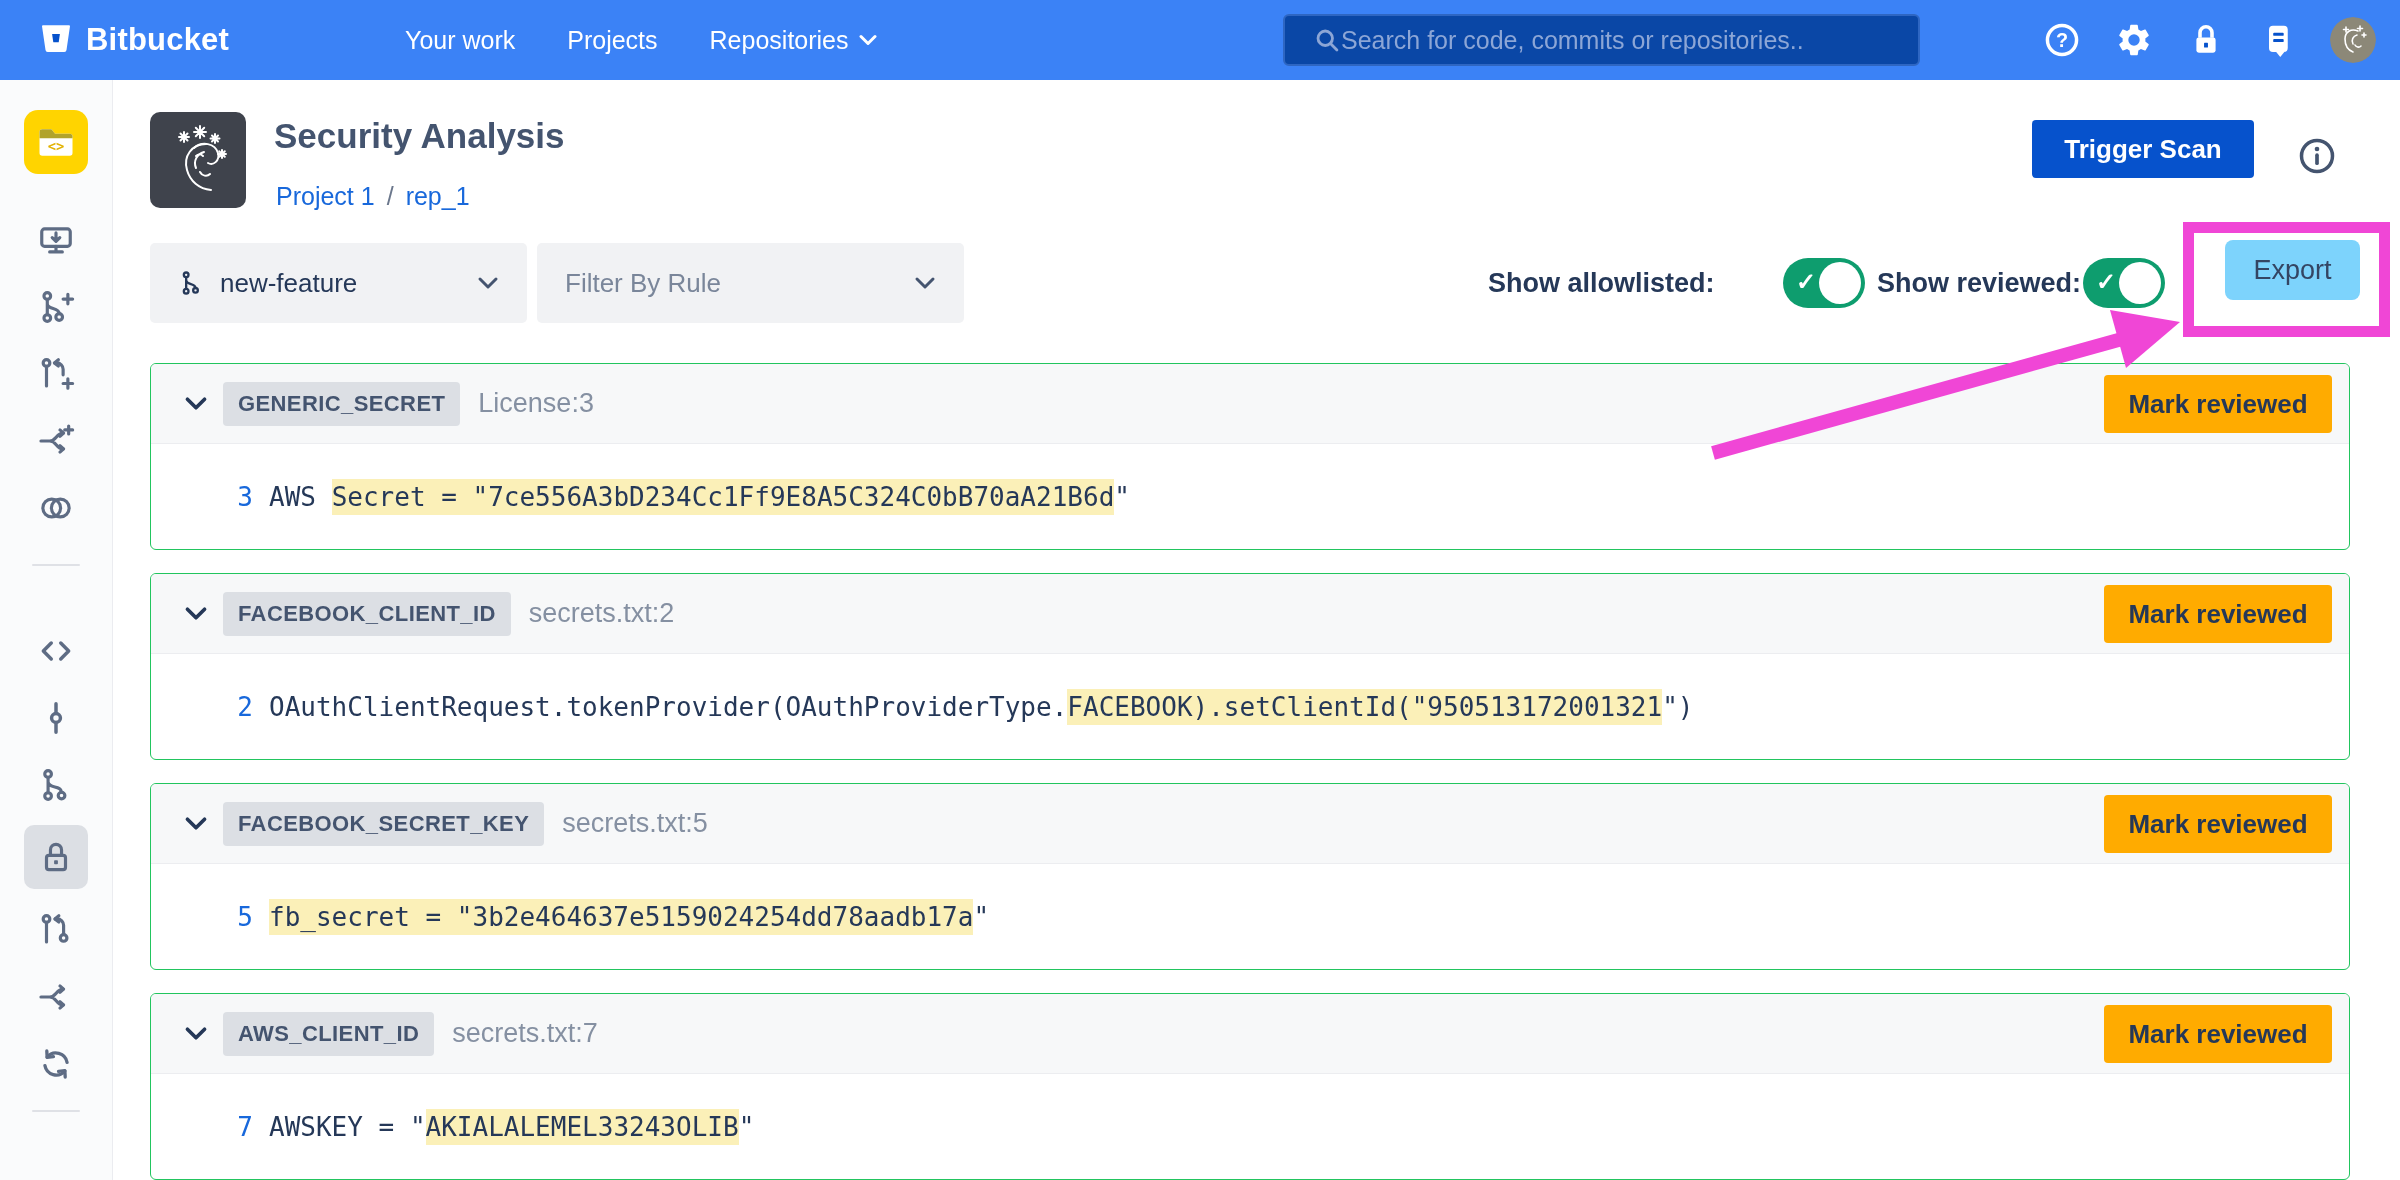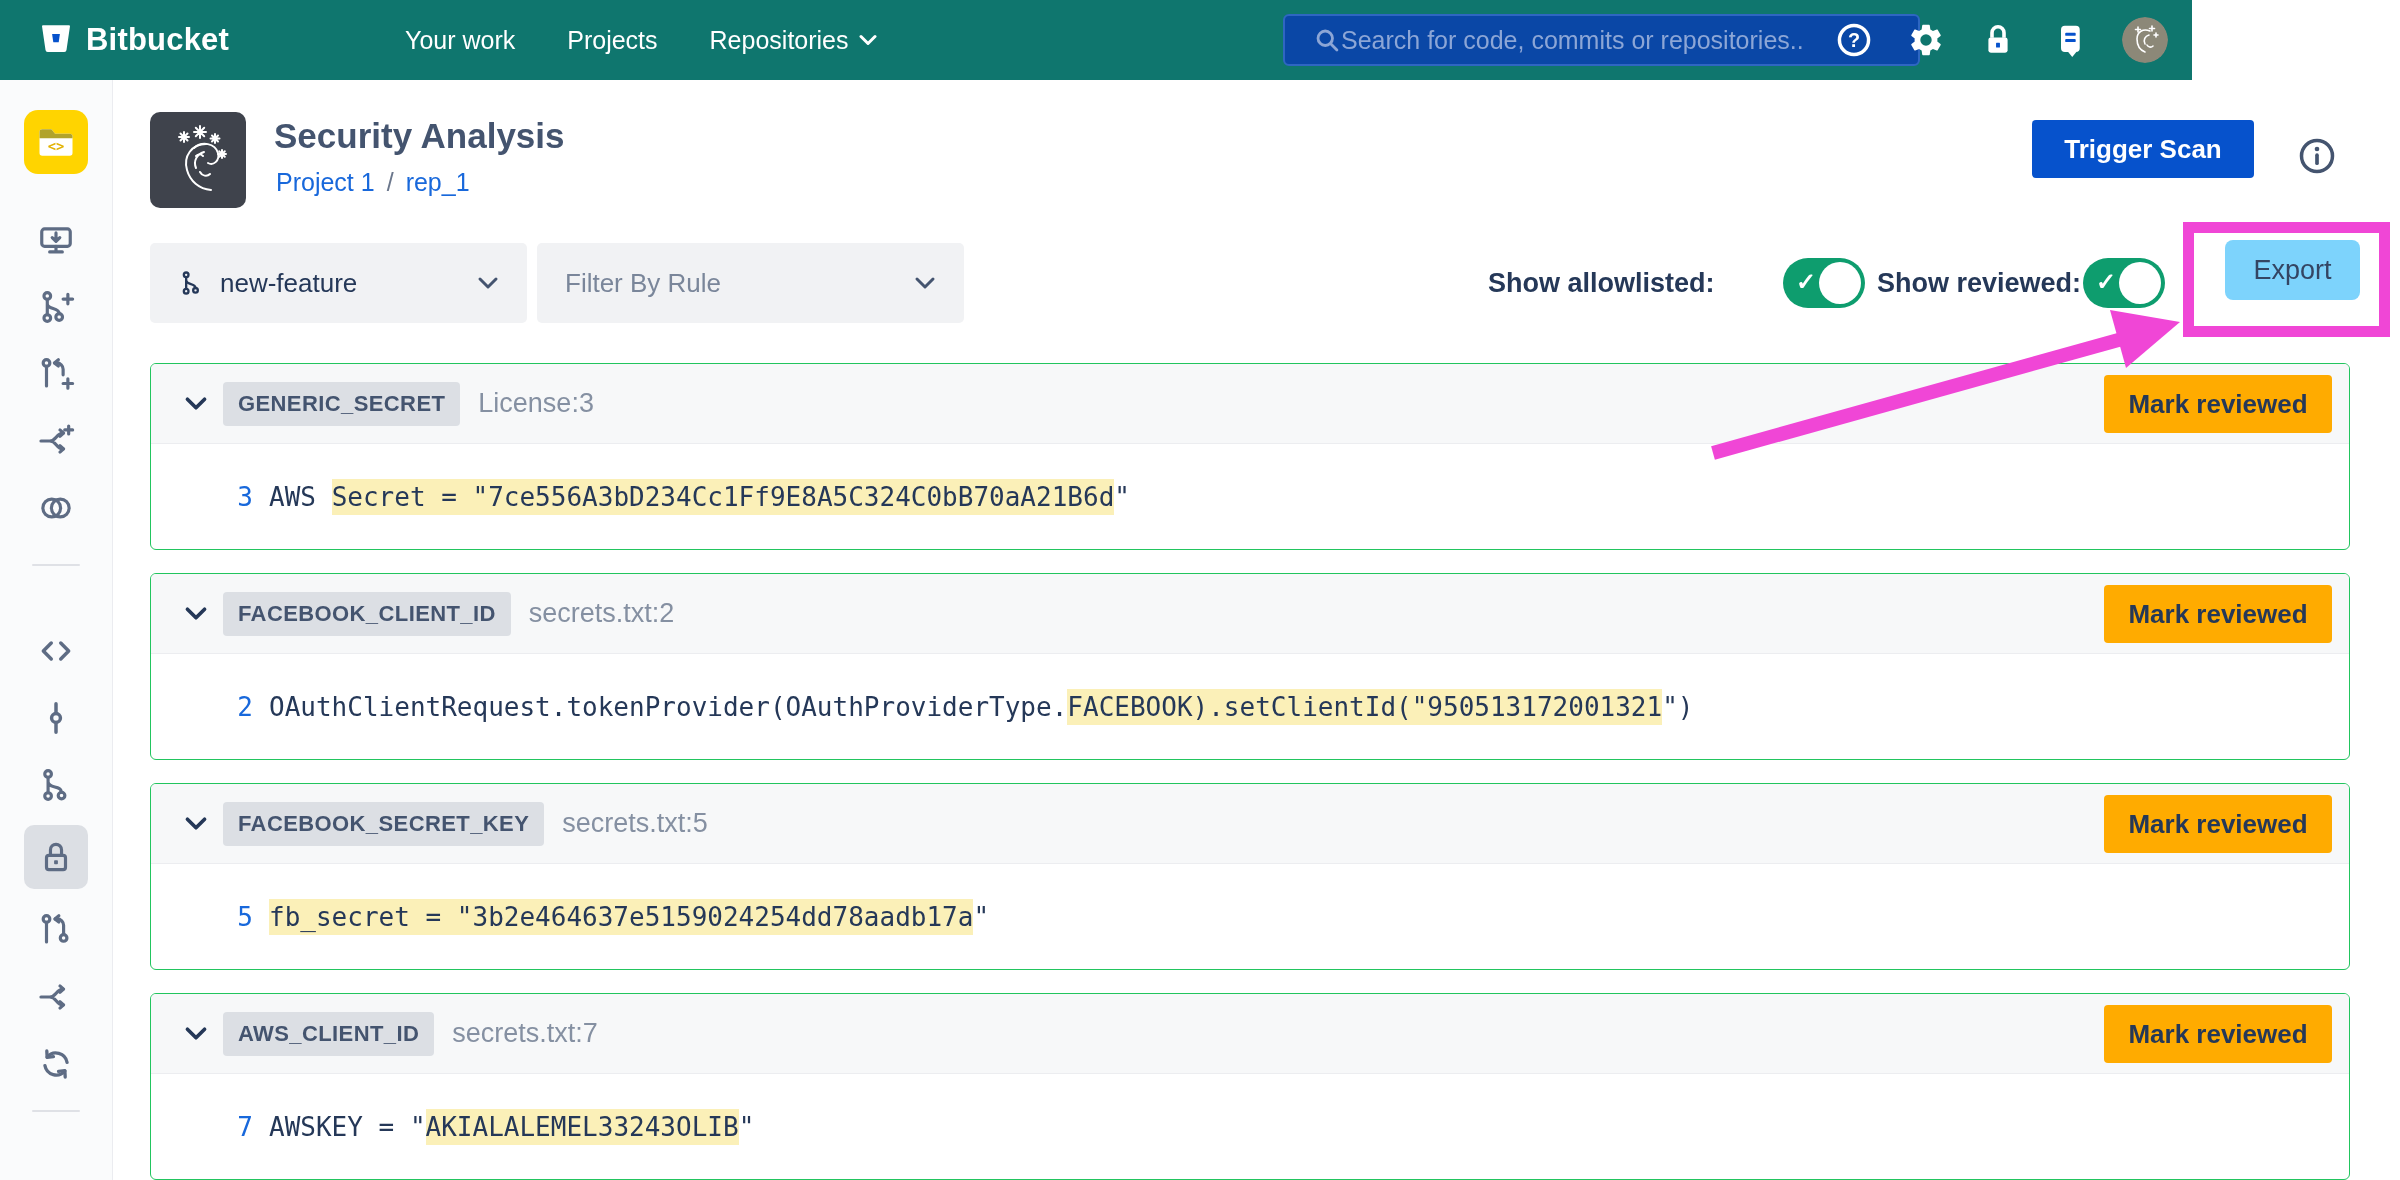--- a/index.html
+++ b/index.html
@@ -1,21 +1,21 @@
 <!DOCTYPE html>
 <html><head>
 <meta charset="utf-8">
 <style>
   * { margin:0; padding:0; box-sizing:border-box; }
   html,body { background:#fff; }
   body { font-family:"Liberation Sans", sans-serif; }
   .screen { position:relative; width:2400px; height:1180px; overflow:hidden; background:#fff; }
 
   
-  .navbar { position:absolute; left:0; top:0; width:2192px; height:80px; background:#0f766e; display:flex; align-items:center; }
+  .navbar { position:absolute; left:0; top:0; width:2400px; height:80px; background:#3b82f6; display:flex; align-items:center; }
   .brand { position:absolute; left:38px; top:0; height:80px; display:flex; align-items:center; gap:12px; }
   .brand-name { color:#fff; font-size:31px; font-weight:700; letter-spacing:.2px; }
   .nav-links { position:absolute; left:366px; top:0; height:80px; display:flex; align-items:center; gap:52px;margin-left:39px; }
   .nav-link { color:#fff; font-size:25px; font-weight:500; display:flex; align-items:center; gap:10px; cursor:pointer; }
   .search-wrap { position:absolute; left:1283px; top:14px; width:637px; height:52px; background:#0A47A6; border:2px solid #2E66C2; border-radius:6px; display:flex; align-items:center; padding:0 28px; }
   .search-input { flex:1; background:transparent; border:none; outline:none; color:#DCE5F5; font-size:25px; font-family:"Liberation Sans",sans-serif; }
   .search-input::placeholder { color:#8CA6D6; }
   .nav-icons { position:absolute; right:0; top:0; height:80px; display:flex; align-items:center; }
   .icon-btn { width:40px; height:40px; display:flex; align-items:center; justify-content:center; cursor:pointer; }
   .nav-avatar { width:46px; height:46px; border-radius:50%; overflow:hidden; cursor:pointer; }
@@ -28,21 +28,21 @@
   .side-icon + .side-icon { margin-top:23px; }
   .side-divider { width:48px; height:2px; background:#DFE1E6; border-radius:1px; }
   .side-divider.d1 { margin-top:34px; }
   .group2-first { margin-top:63px; }
   .side-icon.selected { width:64px; height:64px; background:#DCDFE4; border-radius:10px; margin-top:18px; margin-bottom:-4px; }
   .side-divider.d2 { margin-top:24px; }
 
   
   .repo-avatar-lg { position:absolute; left:150px; top:112px; width:96px; height:96px; border-radius:10px; background:#3F434C; overflow:hidden; }
   .page-title { position:absolute; left:274px; top:116px; font-size:35px; font-weight:700; color:#44546F; }
-  .breadcrumb { position:absolute; left:276px; top:168px; font-size:25px; display:flex; gap:12px; align-items:center; }
+  .breadcrumb { position:absolute; left:276px; top:182px; font-size:25px; display:flex; gap:12px; align-items:center; }
   .crumb-link { color:#1868DB; cursor:pointer; }
   .crumb-sep { color:#6B778C; }
   .btn-primary { position:absolute; left:2032px; top:120px; width:222px; height:58px; background:#0652CC; border-radius:4px; color:#fff; font-size:26px; font-weight:600; display:flex; align-items:center; justify-content:center; cursor:pointer; }
   .info-icon { position:absolute; left:2297px; top:136px; width:40px; height:40px; cursor:pointer; }
 
   
   .dropdown { position:absolute; top:243px; height:80px; background:#F1F2F4; border-radius:5px; display:flex; align-items:center; padding:0 28px; cursor:pointer; }
   .dd-branch { left:150px; width:377px; }
   .dd-rule { left:537px; width:427px; }
   .dd-label { font-size:26px; color:#253858; font-weight:500; margin-left:14px; }

